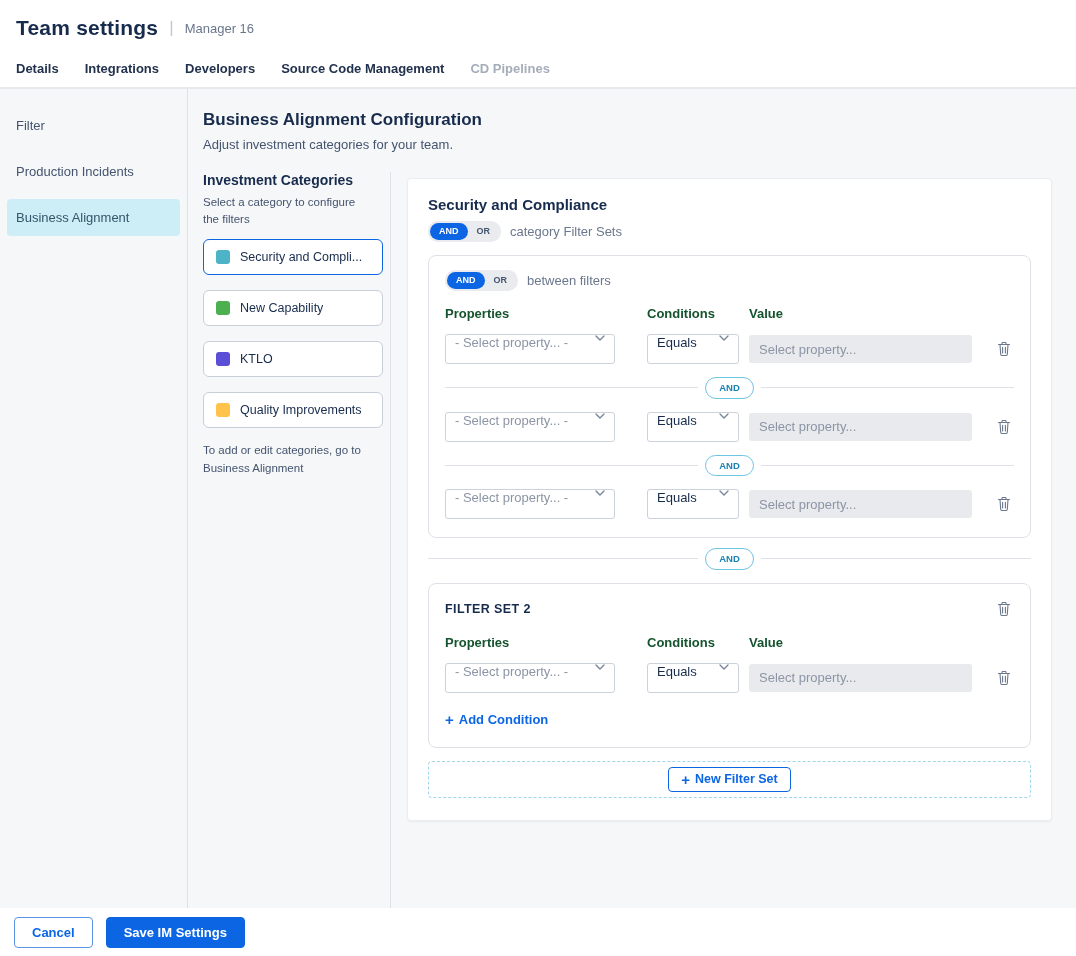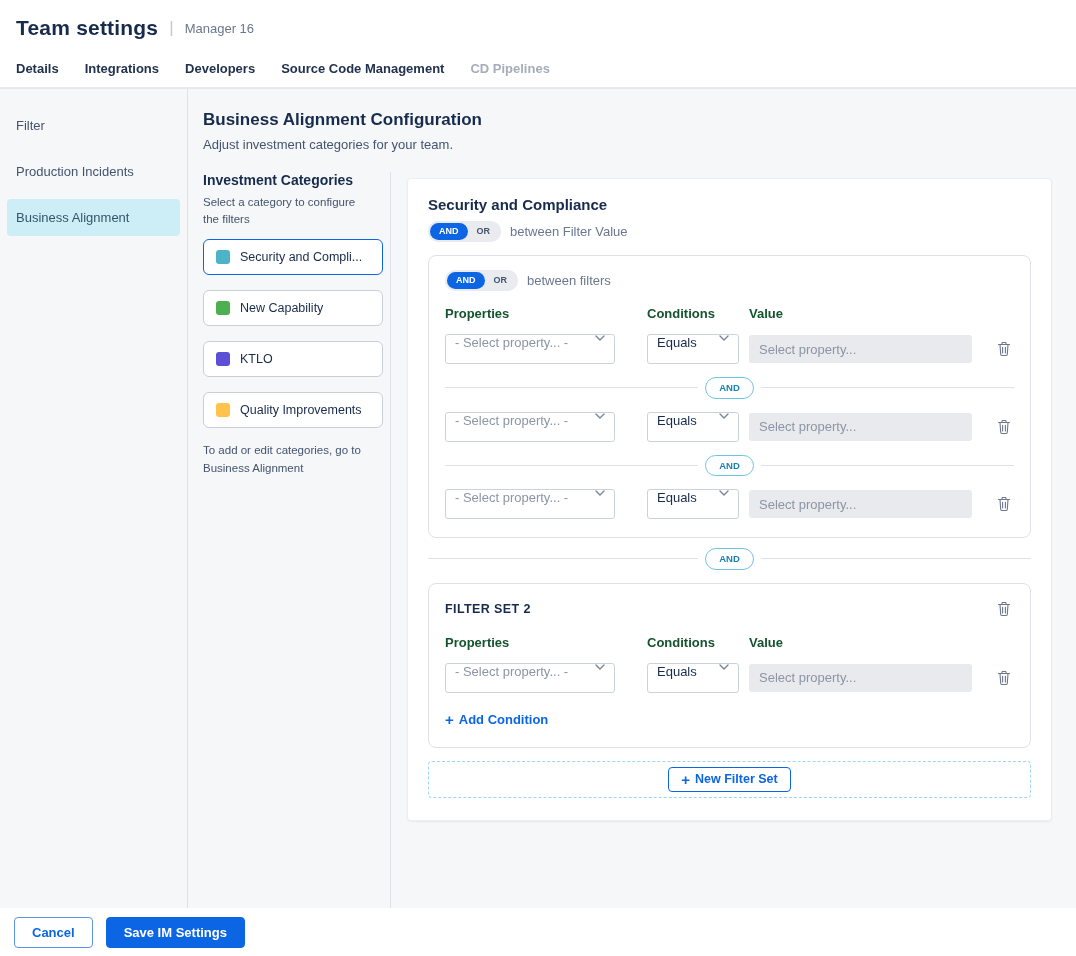--- a/index.html
+++ b/index.html
@@ -188,21 +188,21 @@
         <div class="panel-area">
           <div class="panel">
 
             <div class="cfg-title">Security and Compliance</div>
 
             <div class="op-row">
               <div class="andor">
                 <span class="seg on">AND</span>
                 <span class="seg">OR</span>
               </div>
-              <span class="between-txt">between Filter Value</span>
+              <span class="between-txt">category Filter Sets</span>
             </div>
 
             <div class="fcard">
               <div class="op-row" style="margin-top:0">
                 <div class="andor">
                   <span class="seg on">AND</span>
                   <span class="seg">OR</span>
                 </div>
                 <span class="between-txt">between filters</span>
               </div>

